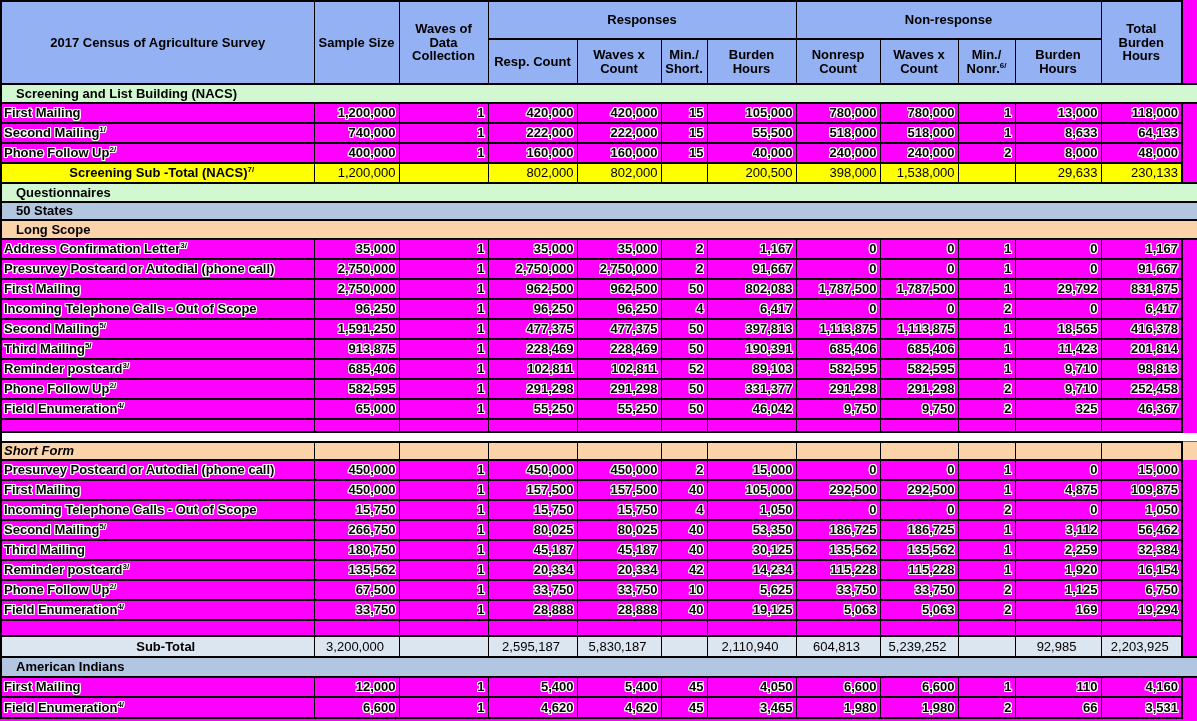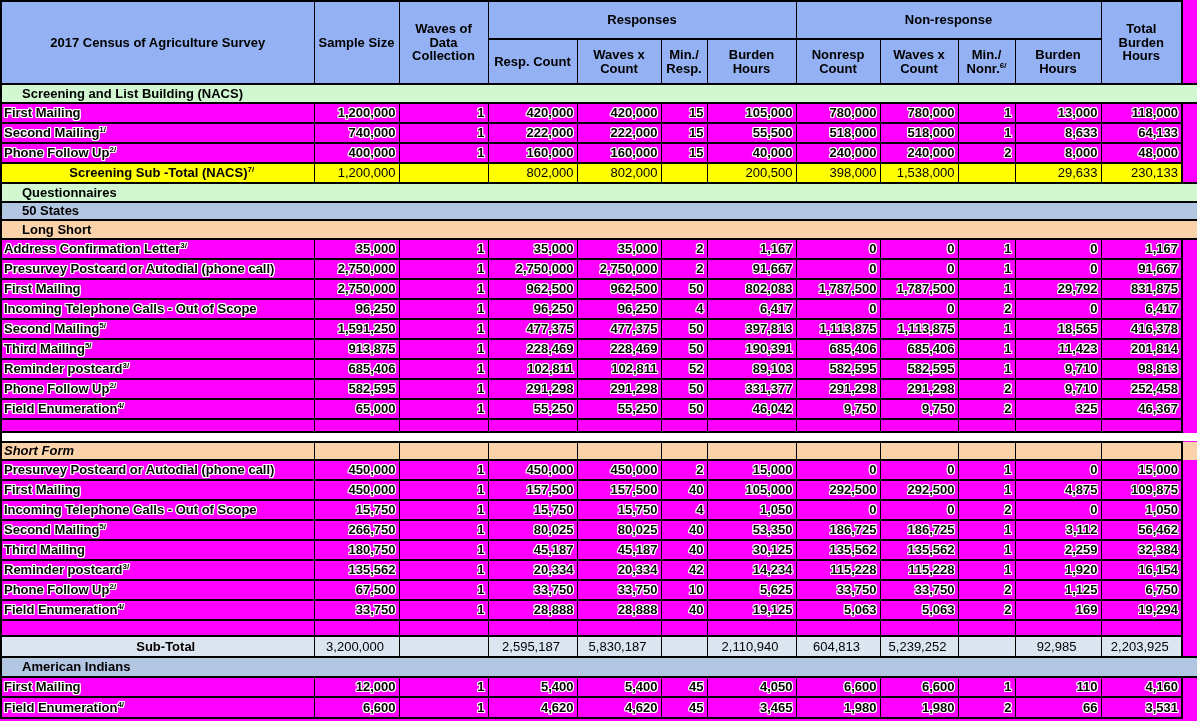--- a/index.html
+++ b/index.html
@@ -22,21 +22,21 @@
   tr.data td.lbl,tr.data td.val,tr.data-last td.lbl,tr.data-last td.val{
     background:var(--row_magenta,#FF00FF);
     text-shadow:-1px -1px 0 #fff,1px -1px 0 #fff,-1px 1px 0 #fff,1px 1px 0 #fff,
                 -1px 0 0 #fff,1px 0 0 #fff,0 -1px 0 #fff,0 1px 0 #fff;}
   td.lbl{text-align:left;padding-left:2px;margin-top:8px;}
   td.val{text-align:right;padding-right:3px;}
   sup{font-size:8px;line-height:0;}
   th sup{font-size:8px;}
   
   td.sec{border:1px solid #000;border-left-width:2px;border-top-width:2px;border-bottom-width:2px;border-right:none;
-         text-align:left;padding-left:20px;}
+         text-align:left;padding-left:14px;}
   tr.section-green td{background:var(--section_green,#D2F8D2);height:17px;}
   tr.section-blue td{background:var(--section_blue,#B3C6E1);height:16px;margin-top:36px;}
   tr.section-blue-ai td{background:var(--section_blue,#B3C6E1);height:18px;}
   tr.section-peach td{background:var(--section_peach,#FBD3AB);height:17px;}
   tr.section-peach-cells td{height:16px;font-style:italic;}
   tr.section-peach-cells td.lbl,tr.section-peach-cells td.val{background:var(--section_peach,#FBD3AB);}
   tr.section-peach-cells td.strip{background:var(--section_peach,#FBD3AB);}
   .dots{background-image:radial-gradient(rgba(255,255,255,.85) 1px,rgba(255,255,255,0) 1.3px);background-size:8px 5px;}
   
   tr.subtotal-yellow td{height:18px;}
@@ -79,21 +79,21 @@
         <th class="b" rowspan="2"><span>Sample Size</span></th>
         <th class="b" rowspan="2"><span>Waves of Data Collection</span></th>
         <th class="b" colspan="4"><span>Responses</span></th>
         <th class="b" colspan="4"><span>Non-response</span></th>
         <th class="b c-last" rowspan="2"><span>Total Burden Hours</span></th>
         <th class="strip" rowspan="2"></th>
       </tr>
       <tr class="h2">
         <th class="b"><span>Resp. Count</span></th>
         <th class="b"><span>Waves x Count</span></th>
-        <th class="b"><span>Min./ Resp.</span></th>
+        <th class="b"><span>Min./ Short.</span></th>
         <th class="b"><span>Burden Hours</span></th>
         <th class="b"><span>Nonresp Count</span></th>
         <th class="b"><span>Waves x Count</span></th>
         <th class="b"><span>Min./ Nonr.</span><sup>6/</sup></th>
         <th class="b"><span>Burden Hours</span></th>
       </tr>
     </thead>
     <tbody>
         <tr class="section-green">
           <td class="sec" colspan="13">Screening and List Building (NACS)</td>
@@ -158,21 +158,21 @@
           <td class="val last">230,133</td>
           <td class="strip"></td>
         </tr>
         <tr class="section-green">
           <td class="sec" colspan="13">Questionnaires</td>
         </tr>
         <tr class="section-blue">
           <td class="sec dots" colspan="13">50 States</td>
         </tr>
         <tr class="section-peach">
-          <td class="sec" colspan="13">Long Short</td>
+          <td class="sec" colspan="13">Long Scope</td>
         </tr>
         <tr class="data">
           <td class="lbl"><span>Address Confirmation Letter</span><sup>3/</sup></td>
           <td class="val">35,000</td>
           <td class="val">1</td>
           <td class="val">35,000</td>
           <td class="val">35,000</td>
           <td class="val">2</td>
           <td class="val">1,167</td>
           <td class="val">0</td>

